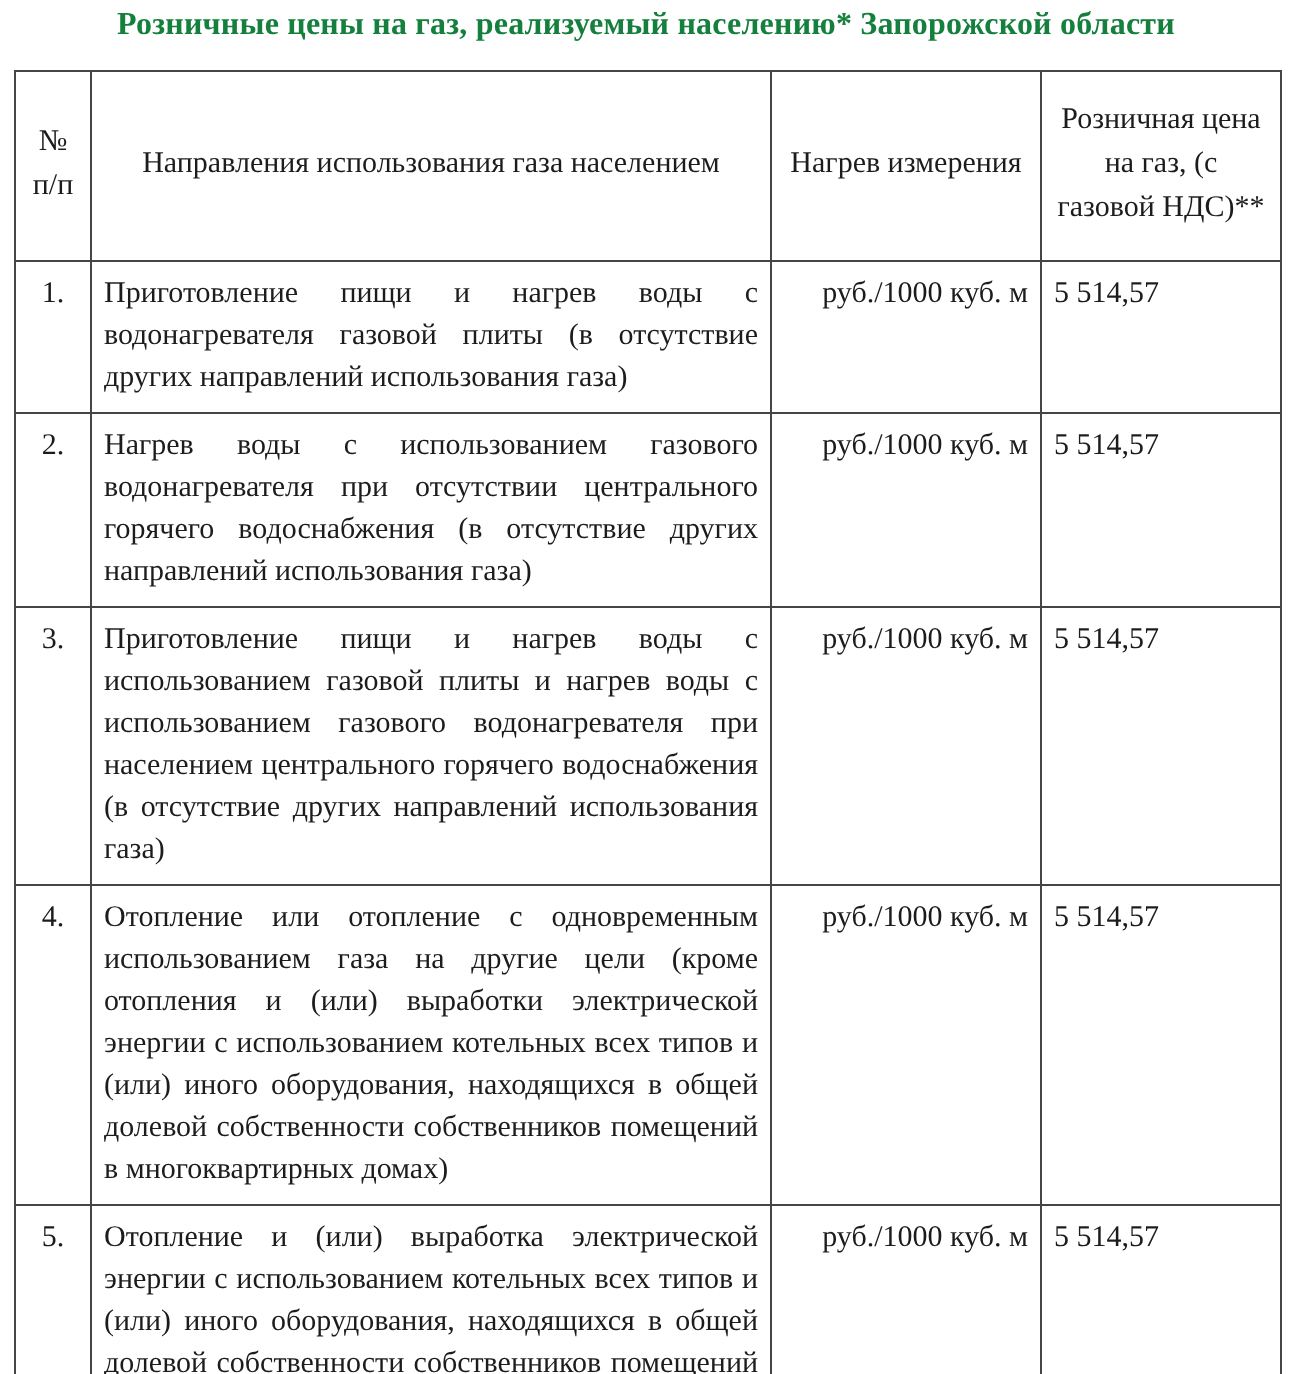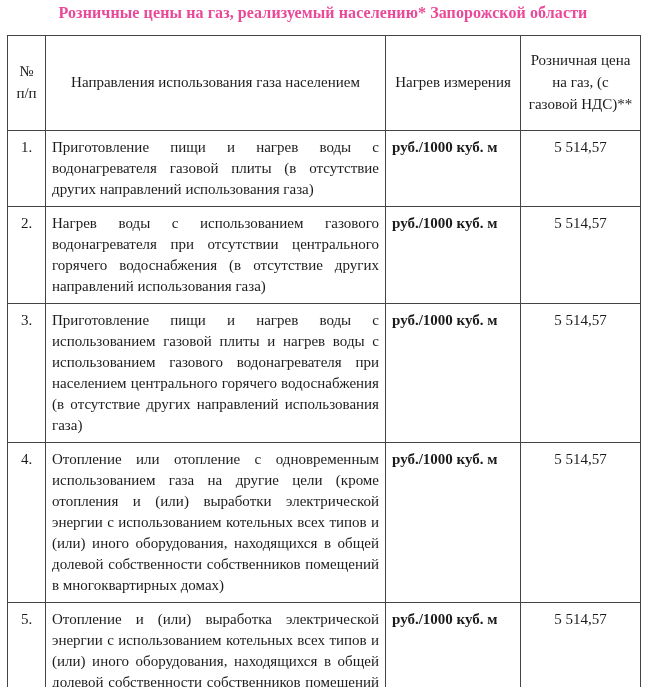--- a/index.html
+++ b/index.html
@@ -18,21 +18,21 @@
     position: relative;
     box-sizing: border-box;
   }
   .doc-title {
     margin: 0;
     padding-top: 4px;
     text-align: center;
     font-size: 16px;
     font-weight: bold;
     letter-spacing: 0.1px;
-    color: #ec4899;
+    color: #15803d;
   }
   table.price-table {
     border-collapse: collapse;
     table-layout: fixed;
     width: 633px;
     margin-left: 7px;
     margin-top: 13px;
   }
   table.price-table col.c-num   { width: 38px;  }
   table.price-table col.c-dir   { width: 340px; }
@@ -60,27 +60,25 @@
   td.td-num {
     text-align: center;
     padding-top: 7px;
   }
   td.td-dir {
     text-align: justify;
     text-align-last: left;
     padding: 7px 9px 6px 9px;
   }
   td.td-unit {
-    text-align: left;
+    text-align: right;
     white-space: nowrap;
     padding-top: 7px;
-    font-weight: bold;
   }
   td.td-price {
-    text-align: center;
     padding-top: 7px;
   }
   
   tr.hdr  { height: 95px;  }
   tr.r0   { height: 76px;  }
   tr.r1   { height: 90px;  }
   tr.r2   { height: 127px; }
   tr.r3   { height: 145px; }
   tr.r4   { height: 104px; }
 </style>

